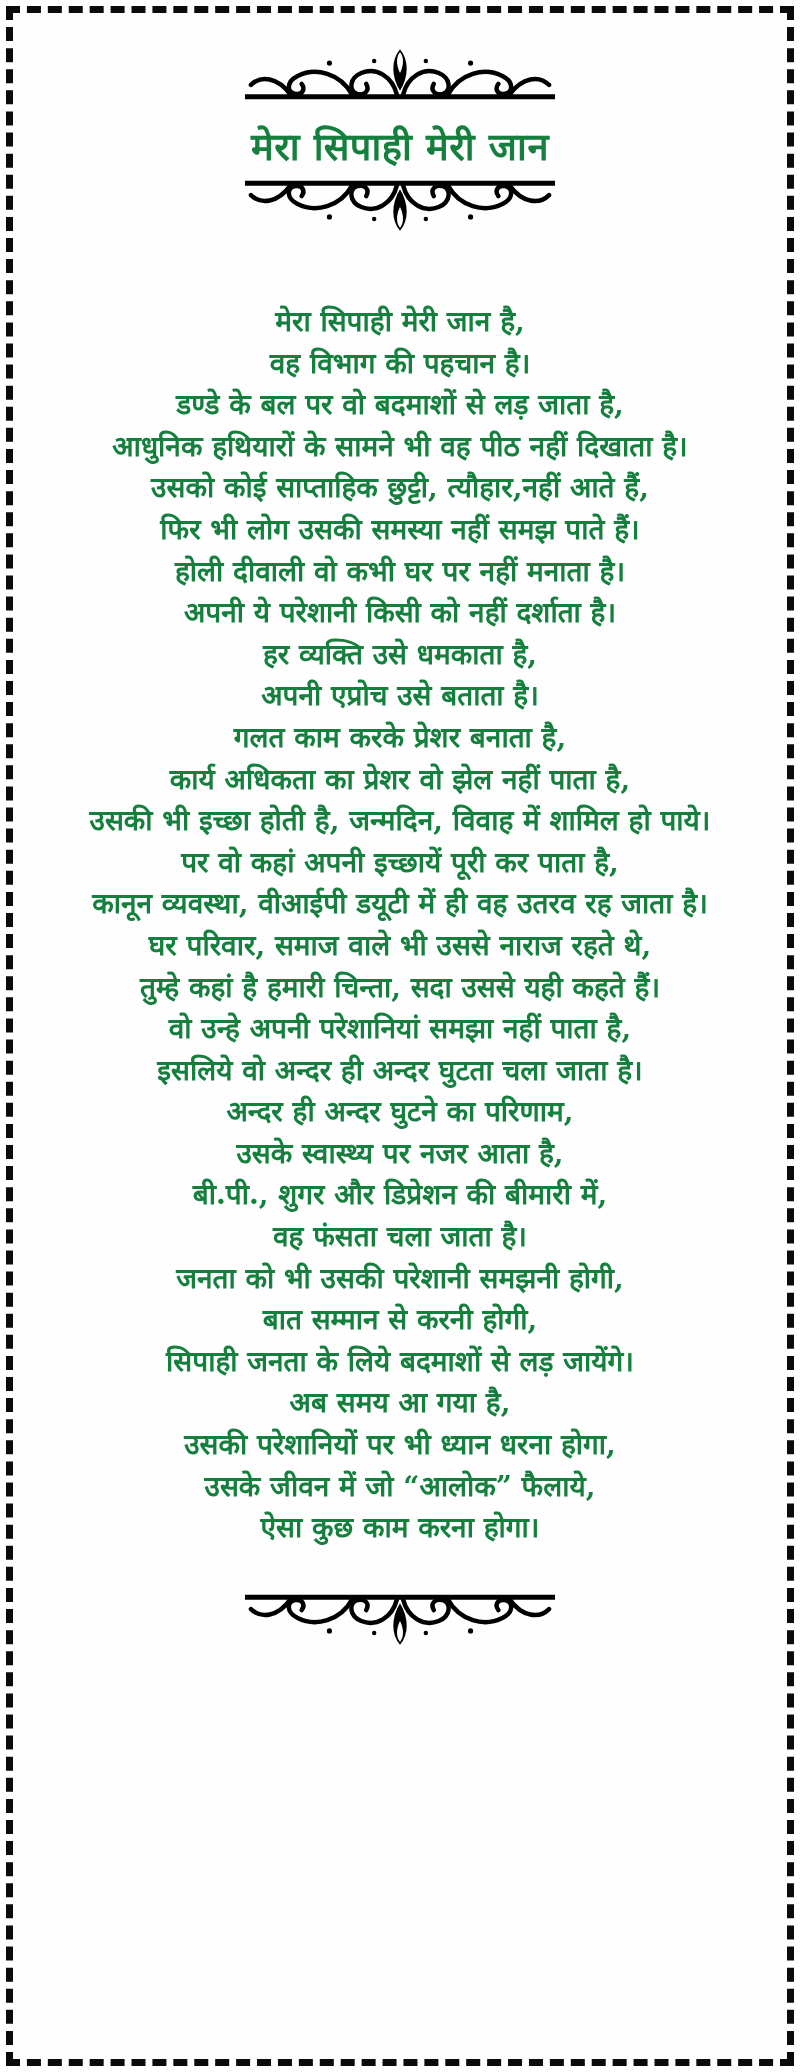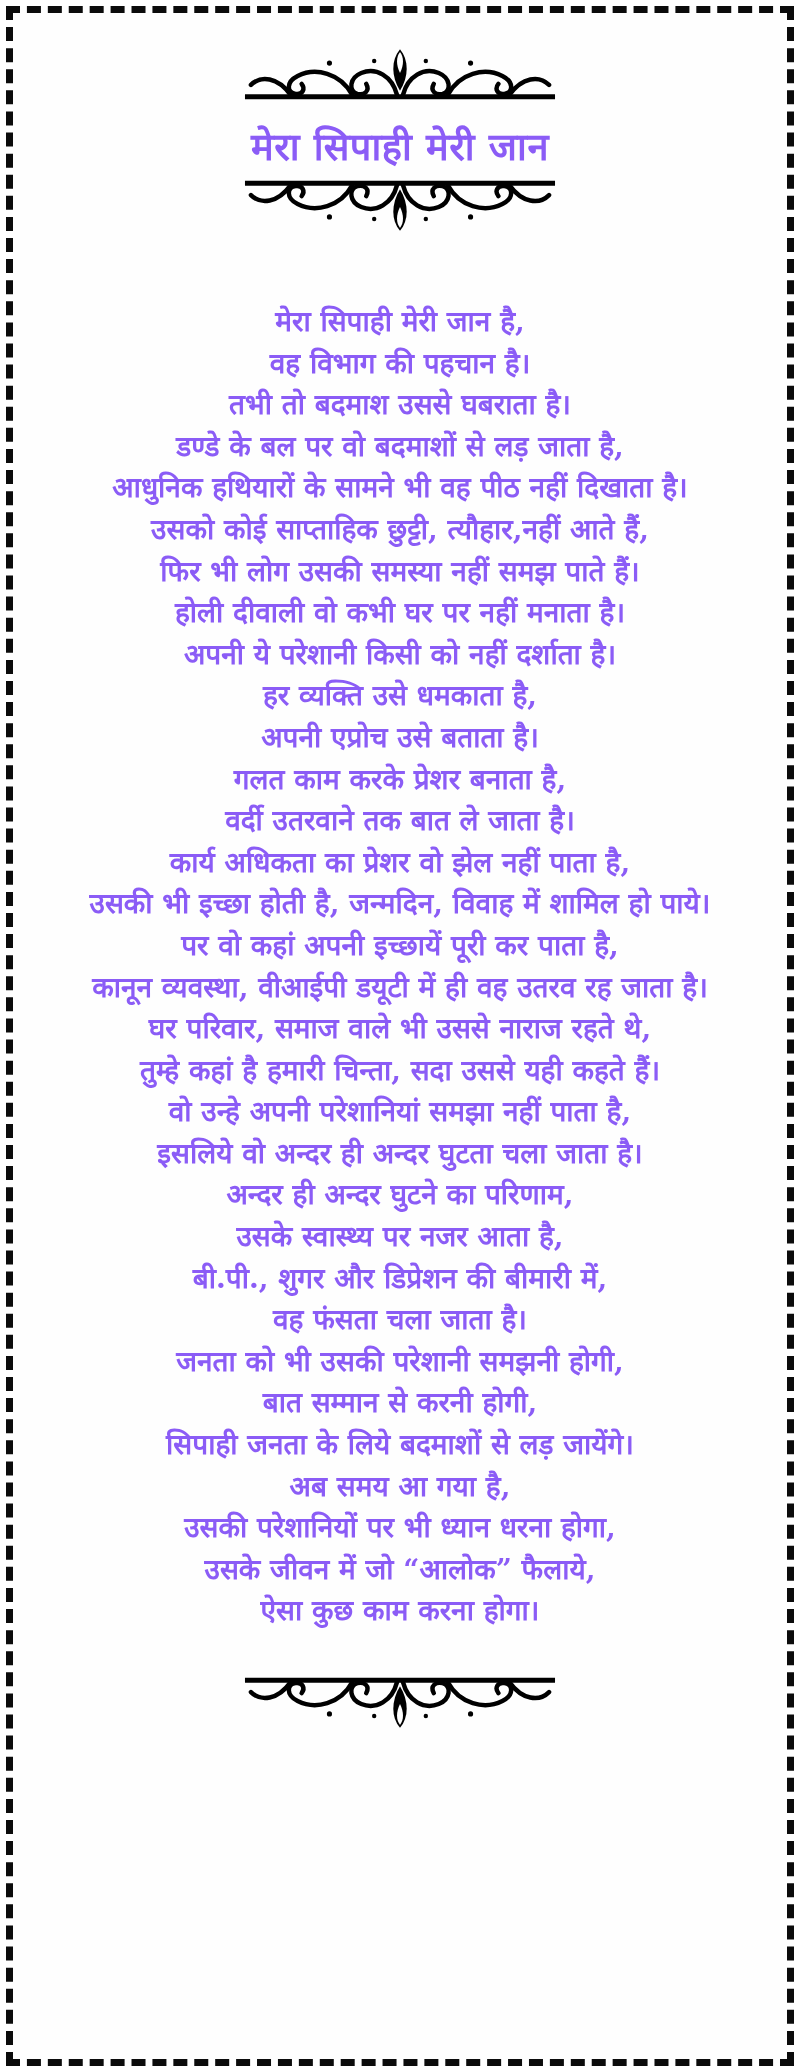--- a/index.html
+++ b/index.html
@@ -13,21 +13,21 @@
   .page {
     position: absolute;
     inset: 6px;
     border: 7px dashed #0b0b0b;
     background: #fefefe;
   }
   .content {
     position: absolute;
     inset: 0;
     text-align: center;
-    color: #8b5cf6;
+    color: #15803d;
     font-family: "DejaVu Serif", "Liberation Serif", serif;
   }
   .ornament {
     display: block;
     margin: 0 auto;
     width: 318px;
     height: 66px;
   }
   .ornament-top { margin-top: 24px; transform: scaleY(-1); }
   .ornament-divider { margin-top: 2px; }
@@ -80,31 +80,29 @@
 
     <h1 class="page-title">मेरा सिपाही मेरी जान</h1>
 
     <svg class="ornament ornament-divider" viewBox="0 0 320 66">
       <use href="#flourish"></use>
     </svg>
 
     <div class="poem">
         <div class="poem-line">मेरा सिपाही मेरी जान है,</div>
         <div class="poem-line">वह विभाग की पहचान है।</div>
-        <div class="poem-line">तभी तो बदमाश उससे घबराता है।</div>
         <div class="poem-line">डण्डे के बल पर वो बदमाशों से लड़ जाता है,</div>
         <div class="poem-line">आधुनिक हथियारों के सामने भी वह पीठ नहीं दिखाता है।</div>
         <div class="poem-line">उसको कोई साप्ताहिक छुट्टी, त्यौहार,नहीं आते हैं,</div>
         <div class="poem-line">फिर भी लोग उसकी समस्या नहीं समझ पाते हैं।</div>
         <div class="poem-line">होली दीवाली वो कभी घर पर नहीं मनाता है।</div>
         <div class="poem-line">अपनी ये परेशानी किसी को नहीं दर्शाता है।</div>
         <div class="poem-line">हर व्यक्ति उसे धमकाता है,</div>
         <div class="poem-line">अपनी एप्रोच उसे बताता है।</div>
         <div class="poem-line">गलत काम करके प्रेशर बनाता है,</div>
-        <div class="poem-line">वर्दी उतरवाने तक बात ले जाता है।</div>
         <div class="poem-line">कार्य अधिकता का प्रेशर वो झेल नहीं पाता है,</div>
         <div class="poem-line">उसकी भी इच्छा होती है, जन्मदिन, विवाह में शामिल हो पाये।</div>
         <div class="poem-line">पर वो कहां अपनी इच्छायें पूरी कर पाता है,</div>
         <div class="poem-line">कानून व्यवस्था, वीआईपी डयूटी में ही वह उतरव रह जाता है।</div>
         <div class="poem-line">घर परिवार, समाज वाले भी उससे नाराज रहते थे,</div>
         <div class="poem-line">तुम्हे कहां है हमारी चिन्ता, सदा उससे यही कहते हैं।</div>
         <div class="poem-line">वो उन्हे अपनी परेशानियां समझा नहीं पाता है,</div>
         <div class="poem-line">इसलिये वो अन्दर ही अन्दर घुटता चला जाता है।</div>
         <div class="poem-line">अन्दर ही अन्दर घुटने का परिणाम,</div>
         <div class="poem-line">उसके स्वास्थ्य पर नजर आता है,</div>

